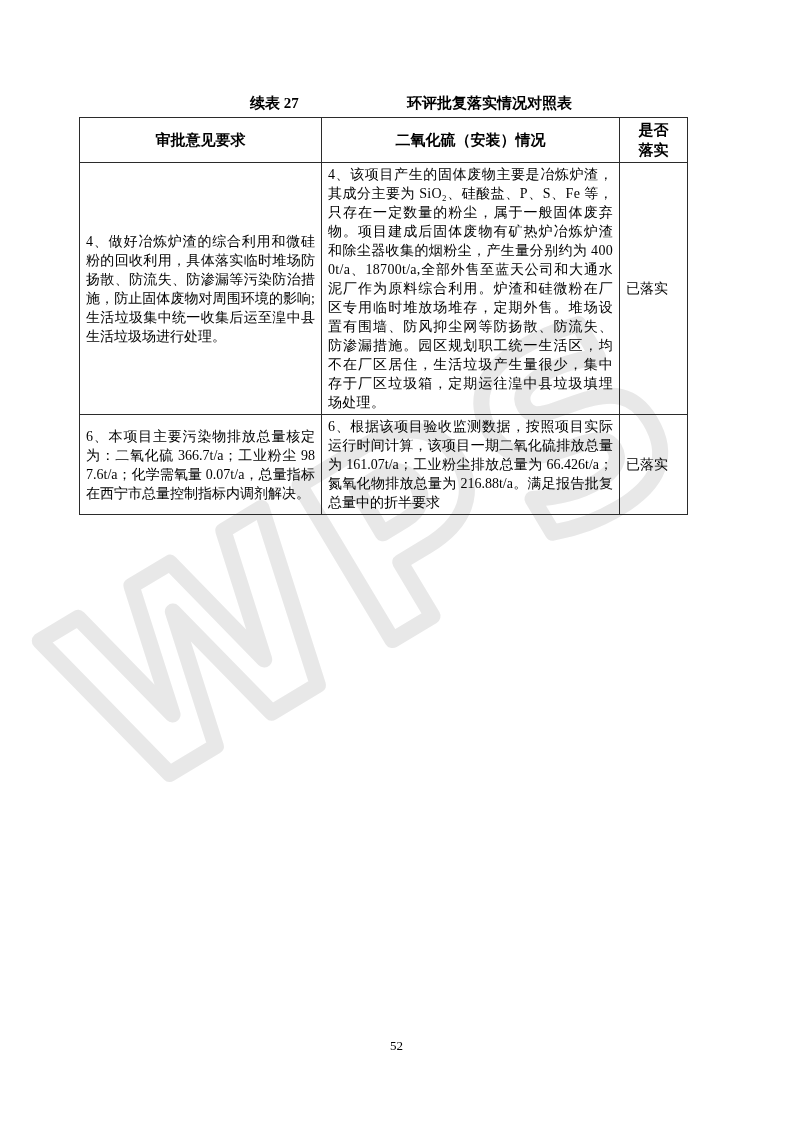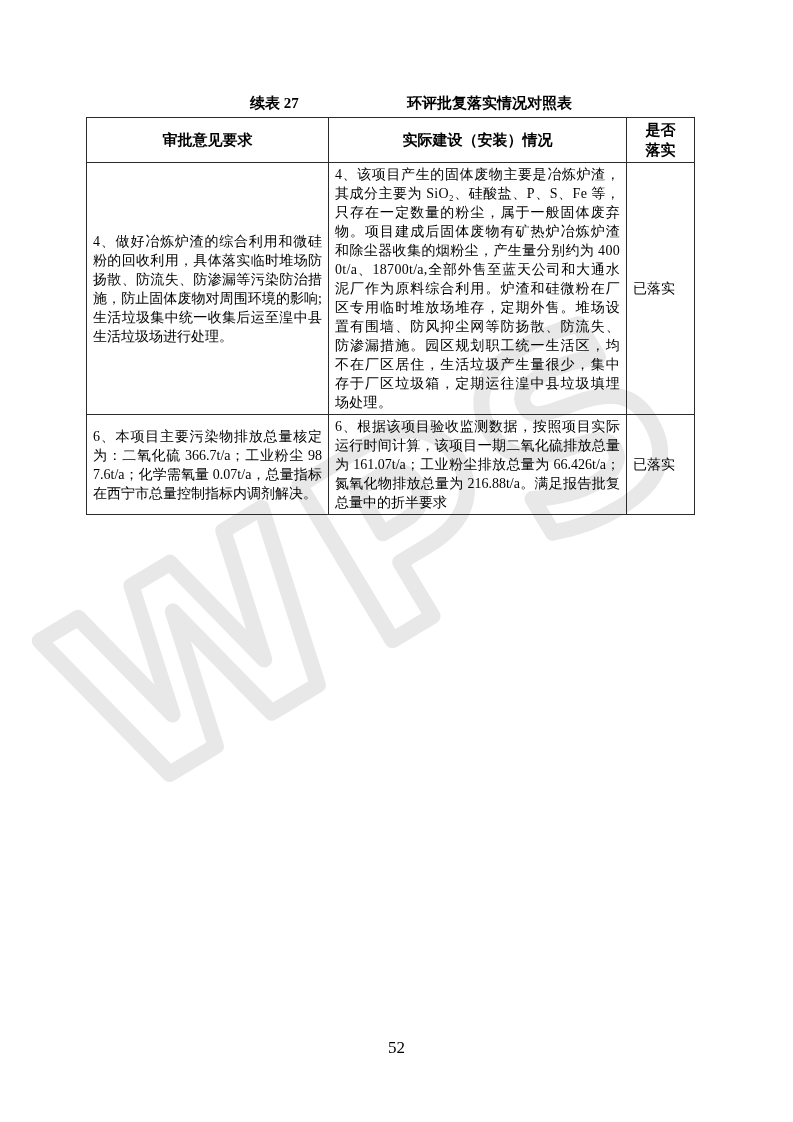--- a/index.html
+++ b/index.html
@@ -37,21 +37,21 @@
   .caption .cont-label {
     position: absolute;
     left: 250px;
   }
   .caption .table-title {
     position: absolute;
     left: 407px;
   }
   table.cmp {
     position: absolute;
-    left: 86px;
+    left: 79px;
     top: 117px;
     z-index: 1;
     border-collapse: collapse;
     table-layout: fixed;
     width: 608px;
     background: transparent;
   }
   table.cmp th, table.cmp td {
     border: 1px solid #2b2b2b;
     font-size: 14px;
@@ -92,21 +92,21 @@
   tr.row-1 td { height: 232px; }
   tr.row-2 td { height: 60px; }
   tr.row-3 td { height: 94px; }
   tr.row-1 td.act { letter-spacing: 0.3px; margin-left: 40px; }
   .page-number {
     position: absolute;
     top: 1038px;
     left: 0;
     width: 793px;
     text-align: center;
-    font-size: 17px;
+    font-size: 13px;
     z-index: 1;
   }
 </style>
 </head>
 <body>
 
 <div class="page">
 
   <svg class="watermark" width="793" height="1122" viewBox="0 0 793 1122" xmlns="http://www.w3.org/2000/svg">
     <g transform="translate(372,552) rotate(-31)">
@@ -121,21 +121,21 @@
 
   <table class="cmp">
     <colgroup>
       <col style="width:242px">
       <col style="width:298px">
       <col style="width:68px">
     </colgroup>
     <thead>
       <tr>
         <th>审批意见要求</th>
-        <th>实际建设（安装）情况</th>
+        <th>二氧化硫（安装）情况</th>
         <th class="status-h">是否
 落实</th>
       </tr>
     </thead>
     <tbody>
       <tr class="row-1">
         <td class="req">4、做好冶炼炉渣的综合利用和微硅粉的回收利用，具体落实临时堆场防扬散、防流失、防渗漏等污染防治措施，防止固体废物对周围环境的影响;生活垃圾集中统一收集后运至湟中县生活垃圾场进行处理。</td>
         <td class="act">4、该项目产生的固体废物主要是冶炼炉渣，其成分主要为 SiO₂、硅酸盐、P、S、Fe 等，只存在一定数量的粉尘，属于一般固体废弃物。项目建成后固体废物有矿热炉冶炼炉渣和除尘器收集的烟粉尘，产生量分别约为 4000t/a、18700t/a,全部外售至蓝天公司和大通水泥厂作为原料综合利用。炉渣和硅微粉在厂区专用临时堆放场堆存，定期外售。堆场设置有围墙、防风抑尘网等防扬散、防流失、防渗漏措施。园区规划职工统一生活区，均不在厂区居住，生活垃圾产生量很少，集中存于厂区垃圾箱，定期运往湟中县垃圾填埋场处理。</td>
         <td class="status">已落实</td>
       </tr>

